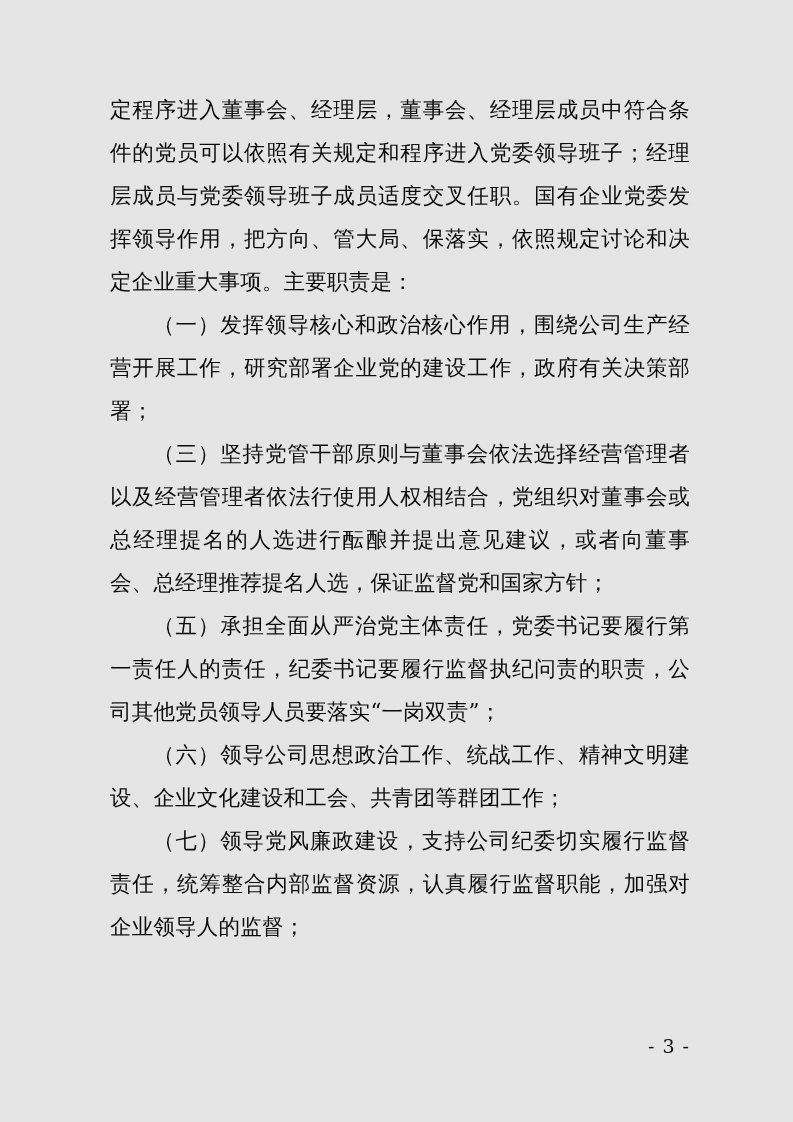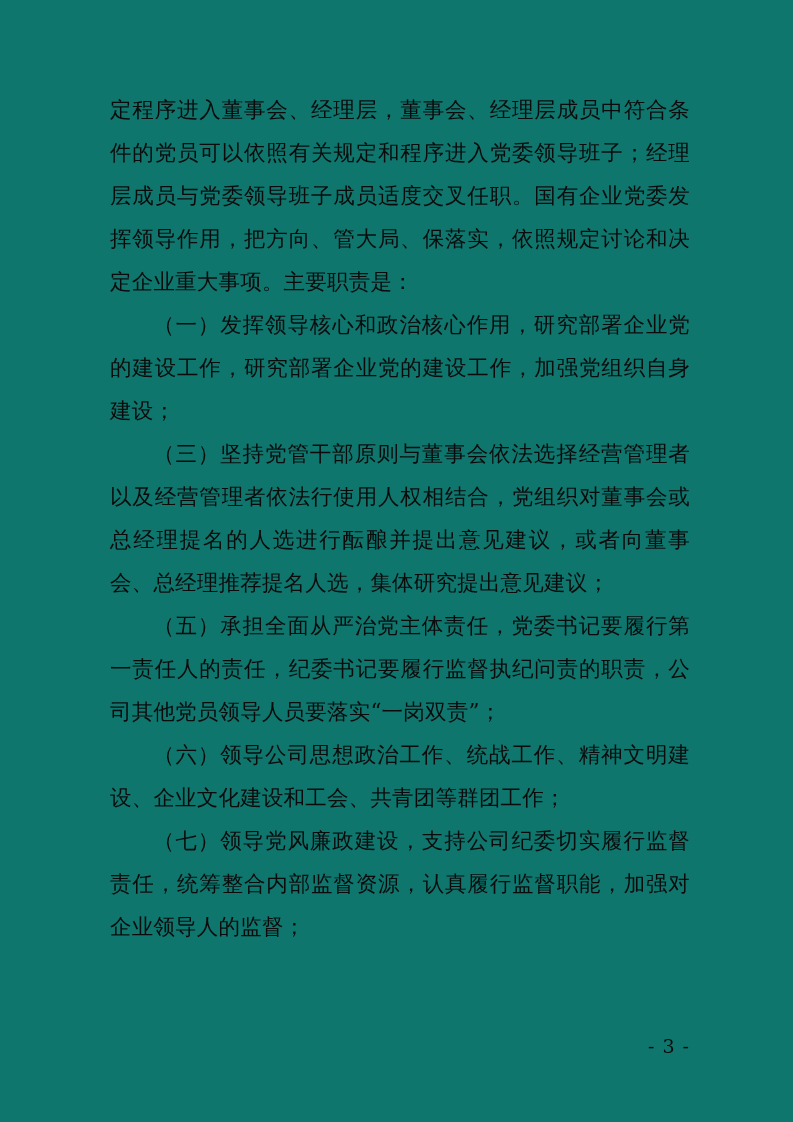--- a/index.html
+++ b/index.html
@@ -4,21 +4,21 @@
 <style>
   html, body {
     margin: 0;
     padding: 0;
     background: #ffffff;
   }
   .page {
     position: relative;
     width: 793px;
     height: 1122px;
-    background: #0f766e;
+    background: #e5e5e5;
     box-sizing: border-box;
     overflow: hidden;
   }
   .content {
     position: absolute;
     left: 110px;
     top: 88px;
     width: 580px;
   }
   .para {
@@ -50,22 +50,22 @@
     display: inline-block;
     margin-left: 545px;
   }
 </style>
 </head>
 <body>
 
 <div class="page">
   <div class="content">
     <p class="para">定程序进入董事会、经理层，董事会、经理层成员中符合条件的党员可以依照有关规定和程序进入党委领导班子；经理层成员与党委领导班子成员适度交叉任职。国有企业党委发挥领导作用，把方向、管大局、保落实，依照规定讨论和决定企业重大事项。主要职责是：</p>
-    <p class="para indent">（一）发挥领导核心和政治核心作用，研究部署企业党的建设工作，研究部署企业党的建设工作，加强党组织自身建设；</p>
-    <p class="para indent">（三）坚持党管干部原则与董事会依法选择经营管理者以及经营管理者依法行使用人权相结合，党组织对董事会或总经理提名的人选进行酝酿并提出意见建议，或者向董事会、总经理推荐提名人选，集体研究提出意见建议；</p>
+    <p class="para indent">（一）发挥领导核心和政治核心作用，围绕公司生产经营开展工作，研究部署企业党的建设工作，政府有关决策部署；</p>
+    <p class="para indent">（三）坚持党管干部原则与董事会依法选择经营管理者以及经营管理者依法行使用人权相结合，党组织对董事会或总经理提名的人选进行酝酿并提出意见建议，或者向董事会、总经理推荐提名人选，保证监督党和国家方针；</p>
     <p class="para indent">（五）承担全面从严治党主体责任，党委书记要履行第一责任人的责任，纪委书记要履行监督执纪问责的职责，公司其他党员领导人员要落实“一岗双责”；</p>
     <p class="para indent">（六）领导公司思想政治工作、统战工作、精神文明建设、企业文化建设和工会、共青团等群团工作；</p>
     <p class="para indent">（七）领导党风廉政建设，支持公司纪委切实履行监督责任，统筹整合内部监督资源，认真履行监督职能，加强对企业领导人的监督；</p>
   </div>
   <div class="footer">
     <span class="footer-inner">- 3 -</span>
   </div>
 </div>
 
 </body></html>

